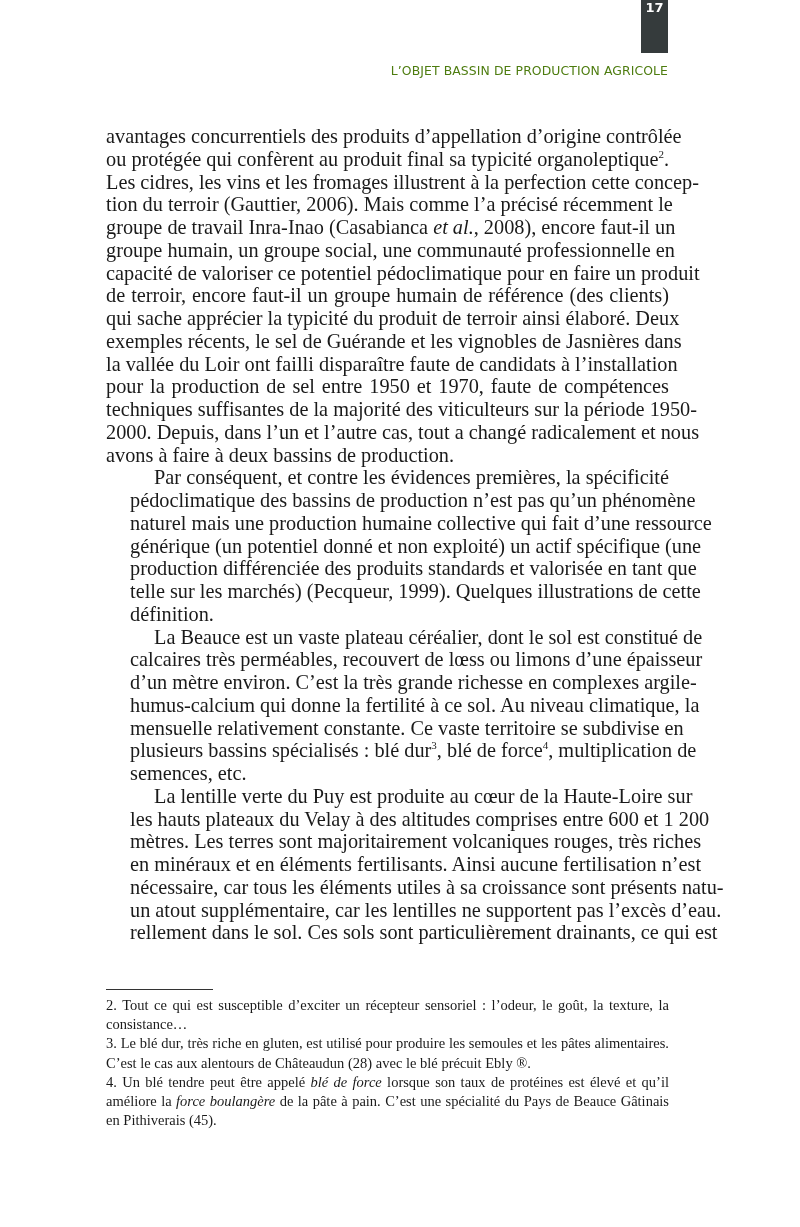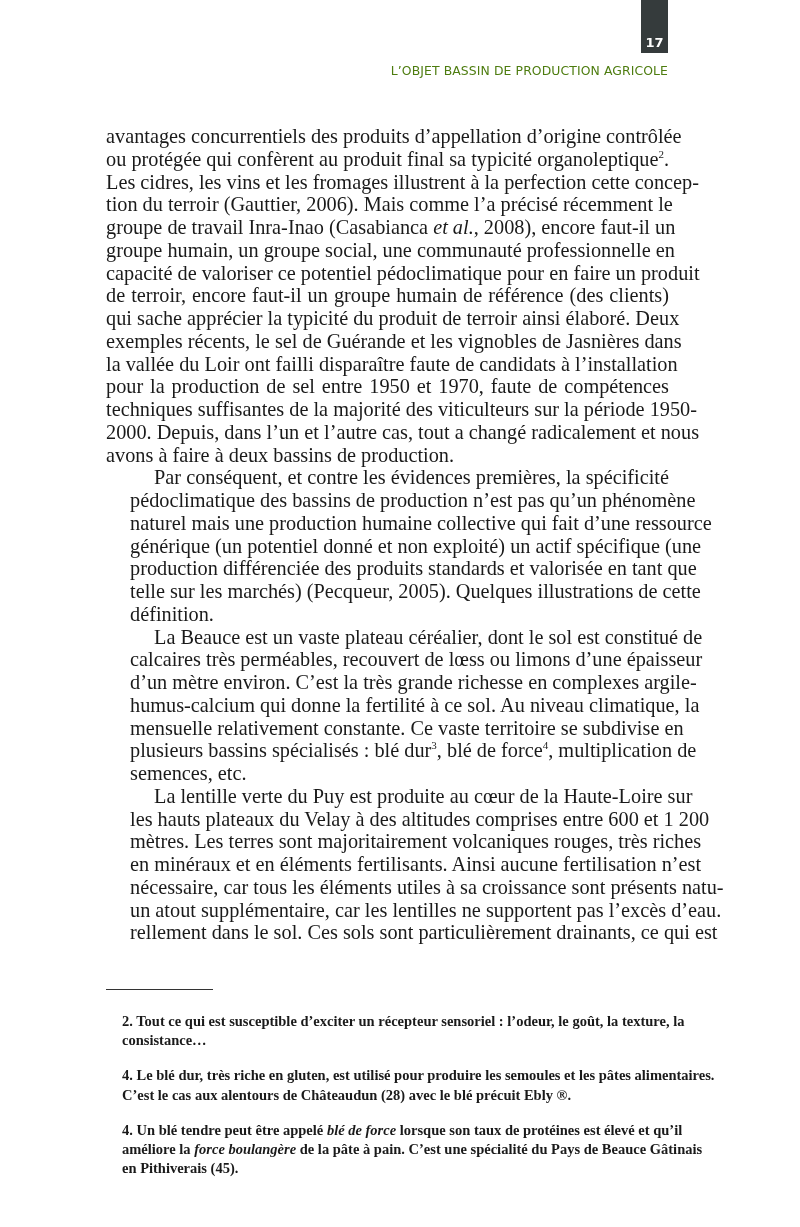--- a/index.html
+++ b/index.html
@@ -1,21 +1,21 @@
 <!DOCTYPE html>
 <html><head>
 <meta charset="utf-8">
 <style>
   html, body { margin: 0; padding: 0; background: #ffffff; }
   body { width: 800px; height: 1227px; position: relative; overflow: hidden; }
   .page-tab {
     position: absolute; left: 641px; top: 0; width: 27px; height: 53px;
     background: #353b3c; color: #ffffff;
     font-family: "DejaVu Sans", sans-serif; font-weight: bold; font-size: 13px;
-    display: flex; align-items: flex-end; justify-content: center;
+    display: flex; justify-content: center;
     padding-bottom: 3px; box-sizing: border-box;
   }
   .running-head {
     position: absolute; right: 132px; top: 63px;
     font-family: "DejaVu Sans", sans-serif; font-size: 12.4px; color: #4d7c0f;
     letter-spacing: 0.1px; white-space: nowrap;
   }
   .body-text {
     position: absolute; left: 106px; top: 125px; width: 563px;
     font-family: "Liberation Serif", serif; font-size: 20.3px; line-height: 22.75px;
@@ -26,21 +26,21 @@
   sup { font-size: 11px; vertical-align: super; line-height: 0; }
   .fn-rule {
     position: absolute; left: 106px; top: 989px; width: 107px; height: 0;
     border-top: 1px solid #333;
   }
   .footnotes {
     position: absolute; left: 106px; top: 996px; width: 563px;
     font-family: "Liberation Serif", serif; font-size: 14.5px; line-height: 19.2px;
     color: #1a1a1a; text-align: justify;
   }
-  .footnotes p { margin: 16px; font-weight: bold; }
+  .footnotes p { margin: 0; }
   .line { display: block; text-align: justify; text-align-last: justify; white-space: nowrap; }
   .line.last { text-align-last: left; }
 </style>
 </head>
 <body>
 
 <div class="page-tab">
   <span>17</span>
 </div>
 <div class="running-head">L’OBJET BASSIN DE PRODUCTION AGRICOLE</div>
@@ -63,21 +63,21 @@
     <span class="line">2000. Depuis, dans l’un et l’autre cas, tout a changé radicalement et nous</span>
     <span class="line last">avons à faire à deux bassins de production.</span>
   </p>
 
   <p class="indent">
     <span class="line" style="padding-left:24px">Par conséquent, et contre les évidences premières, la spécificité</span>
     <span class="line">pédoclimatique des bassins de production n’est pas qu’un phénomène</span>
     <span class="line">naturel mais une production humaine collective qui fait d’une ressource</span>
     <span class="line">générique (un potentiel donné et non exploité) un actif spécifique (une</span>
     <span class="line">production différenciée des produits standards et valorisée en tant que</span>
-    <span class="line">telle sur les marchés) (Pecqueur, 2005). Quelques illustrations de cette</span>
+    <span class="line">telle sur les marchés) (Pecqueur, 1999). Quelques illustrations de cette</span>
     <span class="line last">définition.</span>
   </p>
 
   <p class="indent">
     <span class="line" style="padding-left:24px">La Beauce est un vaste plateau céréalier, dont le sol est constitué de</span>
     <span class="line">calcaires très perméables, recouvert de lœss ou limons d’une épaisseur</span>
     <span class="line">d’un mètre environ. C’est la très grande richesse en complexes argile-</span>
     <span class="line">humus-calcium qui donne la fertilité à ce sol. Au niveau climatique, la</span>
     <span class="line">mensuelle relativement constante. Ce vaste territoire se subdivise en</span>
     <span class="line"><span>plusieurs bassins spécialisés : blé dur</span><sup>3</sup><span>, blé de force</span><sup>4</sup><span>, multiplication de</span></span>
@@ -96,21 +96,21 @@
 </div>
 
 <div class="fn-rule"></div>
 
 <div class="footnotes">
   <p>
     <span class="line">2. Tout ce qui est susceptible d’exciter un récepteur sensoriel : l’odeur, le goût, la texture, la</span>
     <span class="line last">consistance…</span>
   </p>
   <p>
-    <span class="line">4. Le blé dur, très riche en gluten, est utilisé pour produire les semoules et les pâtes alimentaires.</span>
+    <span class="line">3. Le blé dur, très riche en gluten, est utilisé pour produire les semoules et les pâtes alimentaires.</span>
     <span class="line last">C’est le cas aux alentours de Châteaudun (28) avec le blé précuit Ebly ®.</span>
   </p>
   <p>
     <span class="line"><span>4. Un blé tendre peut être appelé </span><i>blé de force</i><span> lorsque son taux de protéines est élevé et qu’il</span></span>
     <span class="line"><span>améliore la </span><i>force boulangère</i><span> de la pâte à pain. C’est une spécialité du Pays de Beauce Gâtinais</span></span>
     <span class="line last">en Pithiverais (45).</span>
   </p>
 </div>
 
 </body></html>

